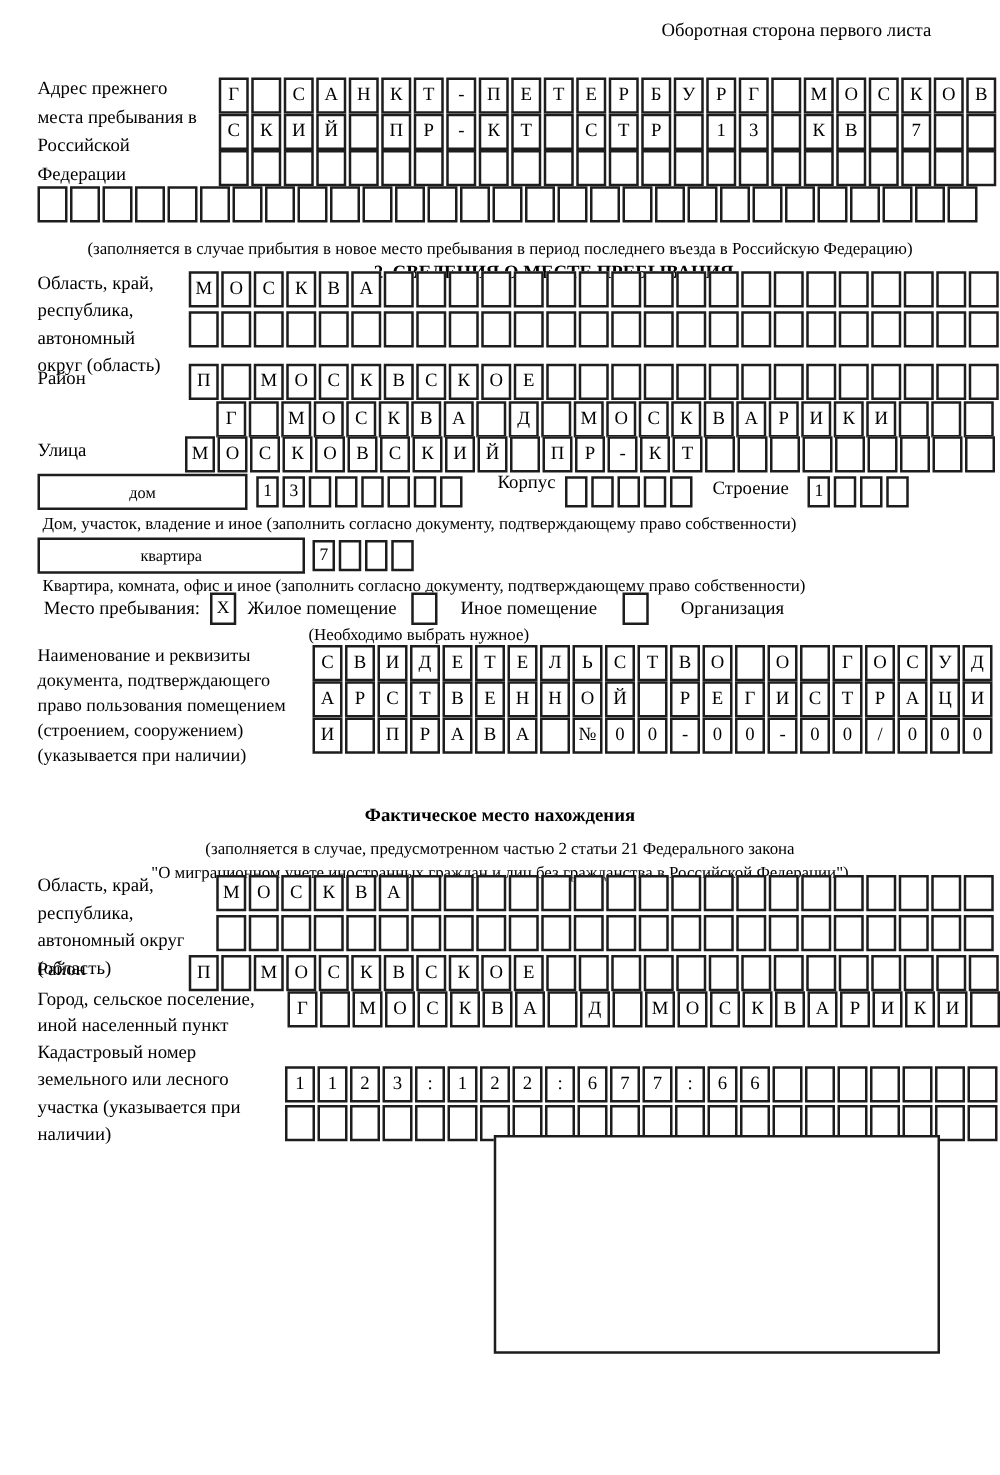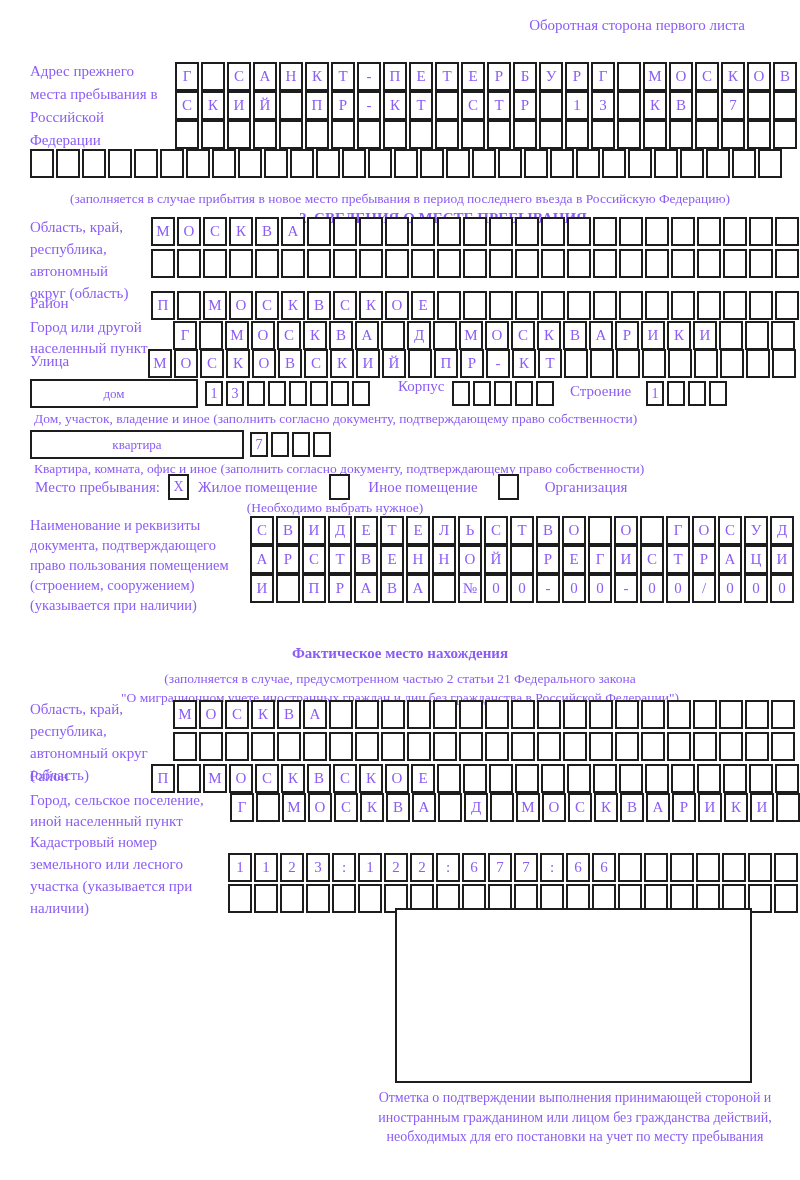--- a/index.html
+++ b/index.html
@@ -1,18 +1,18 @@
 <!DOCTYPE html>
 <html><head>
 <meta charset="utf-8">
 <style>
   html,body{margin:0;padding:0;background:#fff;}
   .page{
     position:relative;width:800px;height:1180px;background:#ffffff;
-    font-family:"Liberation Serif","DejaVu Serif",serif;color:#8b5cf6;
+    font-family:"Liberation Serif","DejaVu Serif",serif;color:#000000;
     overflow:hidden;
   }
   .lbl{position:absolute;font-size:15px;line-height:22px;}
   .cap{position:absolute;font-size:13.5px;line-height:17px;}
   .ctr{left:0;width:800px;text-align:center;margin-top:12px;}
   .bold{font-weight:bold;}
   .cellrow{position:absolute;display:flex;gap:2px;}
   .cell{flex:0 0 auto;width:20px;height:25px;border:2px solid #1d1d1d;
         display:flex;align-items:center;justify-content:center;
         font-size:15px;background:#fff;}
@@ -225,21 +225,20 @@
       <span class="cell"></span>
       <span class="cell"></span>
       <span class="cell"></span>
       <span class="cell"></span>
       <span class="cell"></span>
       <span class="cell"></span>
       <span class="cell"></span>
       <span class="cell"></span>
     </div>
 
-  <div class="lbl" style="top:317px;left:30px;width:140px;line-height:21px;">Город или другой населенный пункт</div>
   <div class="cellrow" style="top:321px;left:173px;">
       <span class="cell">Г</span>
       <span class="cell"></span>
       <span class="cell">М</span>
       <span class="cell">О</span>
       <span class="cell">С</span>
       <span class="cell">К</span>
       <span class="cell">В</span>
       <span class="cell">А</span>
       <span class="cell"></span>
@@ -571,15 +570,14 @@
       <span class="cell"></span>
       <span class="cell"></span>
       <span class="cell"></span>
       <span class="cell"></span>
       <span class="cell"></span>
       <span class="cell"></span>
       <span class="cell"></span>
     </div>
 
   <div class="stamp" style="top:908px;left:395px;width:353px;height:171px;"></div>
-  <div class="cap" style="top:1088px;left:375px;width:400px;text-align:center;font-size:14px;line-height:19.5px;">Отметка о подтверждении выполнения принимающей стороной и иностранным гражданином или лицом без гражданства действий, необходимых для его постановки на учет по месту пребывания</div>
 
 </div>
 
 </body></html>

